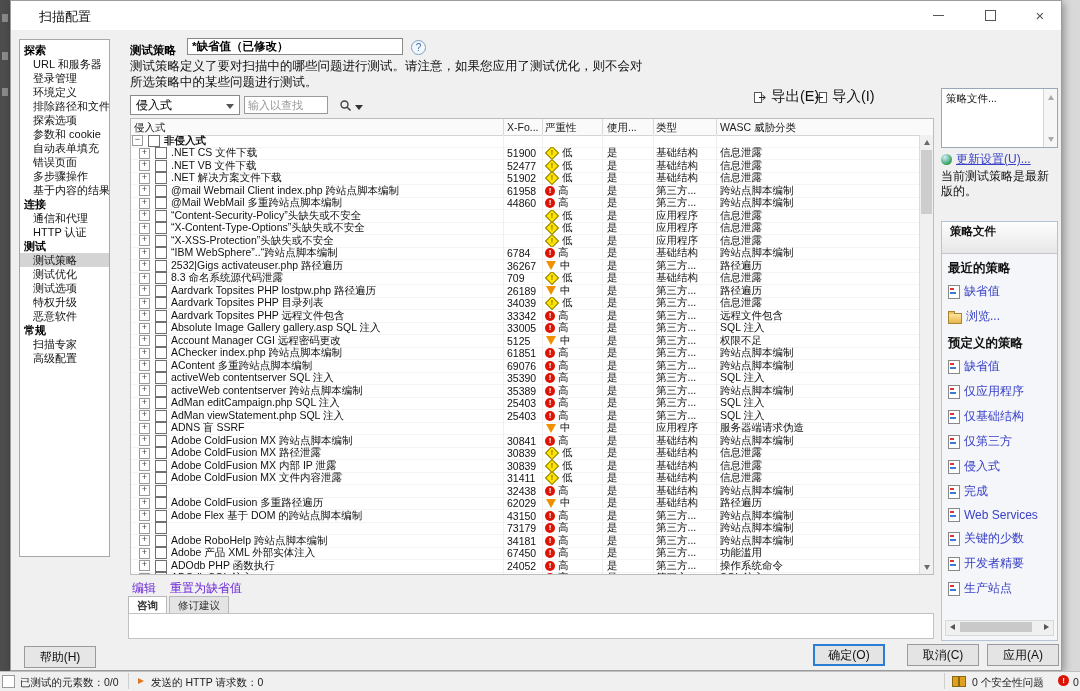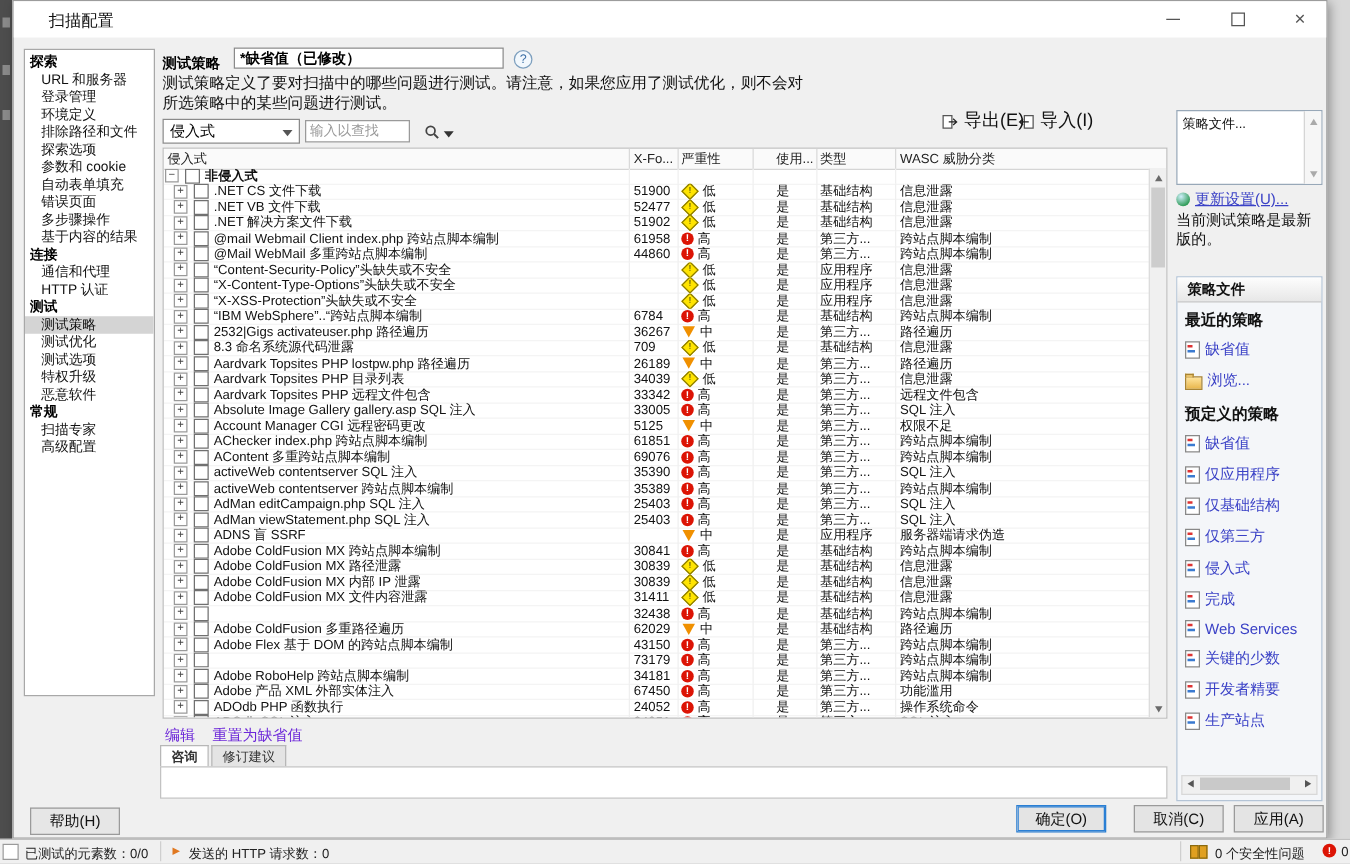--- a/index.html
+++ b/index.html
@@ -14,21 +14,21 @@
   .dialog{position:absolute;left:10px;top:0;width:1052px;height:671px;background:#f0f0f0;border:1px solid #9c9c9c;box-sizing:border-box;box-shadow:2px 2px 8px rgba(0,0,0,.35);}
   .titlebar{position:absolute;left:0;top:0;right:0;height:29px;background:#ffffff;}
   .title{position:absolute;left:28px;top:7px;font-size:13px;color:#111;}
   .winbtn{position:absolute;top:0;width:34px;height:29px;display:flex;align-items:center;justify-content:center;color:#444;}
   .wb-min{left:910px;}.wb-max{left:962px;}.wb-close{left:1012px;}
   .glyph-min{width:11px;height:1px;background:#555;}
   .glyph-max{width:9px;height:9px;border:1px solid #555;}
   .glyph-close{font-size:15px;color:#555;line-height:1;}
 
   
-  .nav{position:absolute;left:8px;top:38px;width:105px;height:518px;background:#fff;border:1px solid #a8a8a8;box-sizing:border-box;overflow:hidden;padding-top:3px;}
+  .nav{position:absolute;left:8px;top:38px;width:91px;height:518px;background:#fff;border:1px solid #a8a8a8;box-sizing:border-box;overflow:hidden;padding-top:3px;}
   .nav-sec{font-size:11px;font-weight:bold;color:#000;padding:1px 0 1px 4px;height:12px;line-height:12px;}
   .nav-item{font-size:11px;color:#111;padding:1px 0 1px 13px;height:12px;line-height:12px;white-space:nowrap;cursor:default;}
   .nav-item.selected{background:#d4d4d4;}
 
   
   .tasks{position:absolute;left:8px;top:560px;width:103px;height:77px;background:#f7f9fc;border:1px solid #b4c4d6;box-sizing:border-box;}
   .tasks-header{font-size:11.5px;font-weight:bold;color:#3c3030;padding:3px 6px 2px;border-bottom:1px solid #c6d2e0;}
   .task-item{display:flex;align-items:center;gap:3px;font-size:11px;color:#3a41c6;padding:2px 4px;white-space:nowrap;cursor:pointer;}
   .help-btn{position:absolute;left:13px;top:645px;width:72px;height:22px;background:#e6e6e6;border:1px solid #9a9a9a;font-size:12px;text-align:center;line-height:20px;color:#111;box-sizing:border-box;}
 
@@ -53,21 +53,21 @@
   .grid{position:absolute;left:119px;top:117px;width:804px;height:457px;background:#fff;border:1px solid #bdbdbd;box-sizing:border-box;overflow:hidden;}
   .grid-head{display:flex;height:16px;background:#fafafa;border-bottom:1px solid #d5d5d5;font-size:10.5px;color:#222;align-items:center;}
   .grid-head .cell{border-left:1px solid #d9d9d9;height:16px;line-height:16px;}
   .grid-head .c-name{border-left:none;padding-left:3px;}
   .grid-body{position:absolute;left:0;top:16px;right:13px;bottom:0;overflow:hidden;}
   .grid-row{display:flex;height:12.5px;box-sizing:border-box;border-bottom:1px solid #f4f4f4;align-items:center;font-size:10.5px;color:#111;}
   .cell{box-sizing:border-box;overflow:hidden;white-space:nowrap;display:flex;align-items:center;}
   .c-name{width:372px;}
   .c-xfo{width:39px;padding-left:3px;}
   .c-sev{width:60px;padding-left:2px;gap:3px;}
-  .c-used{width:51px;padding-left:18px;}
+  .c-used{width:51px;padding-left:4px;}
   .c-type{width:63px;padding-left:2px;}
   .c-wasc{flex:1;padding-left:3px;}
   .grid-row .c-xfo,.grid-row .c-sev,.grid-row .c-used,.grid-row .c-type,.grid-row .c-wasc{border-left:1px solid #efefef;height:12.5px;}
   .exp{width:9px;height:9px;border:1px solid #9a9a9a;background:#fff;color:#444;font-size:9px;line-height:7px;text-align:center;flex:none;margin-left:8px;}
   .root .exp{margin-left:1px;}
   .cb{width:10px;height:10px;border:1px solid #707070;background:#fff;flex:none;margin:0 4px 0 5px;}
   .root-label{font-weight:bold;}
   .sev{flex:none;}
   .sev-high{width:10px;height:10px;border-radius:50%;background:#dc1405;position:relative;}
   .sev-high::after{content:'!';position:absolute;left:0;top:0;width:10px;text-align:center;color:#fff;font-size:8px;font-weight:bold;line-height:10px;}
@@ -93,21 +93,21 @@
   .userbox-label{position:absolute;left:4px;top:3px;font-size:10.5px;color:#111;}
   .ub-scroll{position:absolute;right:0;top:0;bottom:0;width:13px;border-left:1px solid #d5d5d5;background:#f6f6f6;}
   .ub-scroll .vs-up{top:1px;}.ub-scroll .vs-down{bottom:1px;}
   .ub-scroll .tri-up{border-bottom-color:#aaa;}
   .ub-scroll .tri-down{border-top-color:#aaa;}
   .update-row{position:absolute;left:930px;top:150px;display:flex;align-items:center;gap:4px;}
   .orb-icon{width:11px;height:11px;border-radius:50%;background:radial-gradient(circle at 35% 30%,#cfeffb,#2c9a54 75%);flex:none;}
   .update-link{font-size:12px;color:#3a41c6;text-decoration:underline;cursor:pointer;}
   .update-status{position:absolute;left:930px;top:168px;width:114px;font-size:12px;line-height:15px;color:#111;}
   .filesbox{position:absolute;left:930px;top:220px;width:117px;height:420px;background:#f4f6f9;border:1px solid #b4c4d6;box-sizing:border-box;}
-  .files-header{font-size:11.5px;font-weight:bold;color:#111;background:linear-gradient(#fdfdfd,#e7e7e7);border-bottom:1px solid #c5c5c5;padding:2px 8px 2px 8px;}
+  .files-header{font-size:11.5px;font-weight:bold;color:#111;background:linear-gradient(#fdfdfd,#e7e7e7);border-bottom:1px solid #c5c5c5;padding:2px 8px 14px 8px;}
   .rp-subhead{font-size:12.5px;font-weight:bold;color:#111;padding:6px 6px 2px;}
   .rp-link{display:flex;align-items:center;gap:4px;font-size:12px;color:#3a41c6;padding:4px 6px;cursor:pointer;white-space:nowrap;}
   .policy-icon{width:10px;height:12px;background:#fff;border:1px solid #888;position:relative;flex:none;}
   .policy-icon::before{content:'';position:absolute;left:1px;top:2px;width:4px;height:2px;background:#d33;}
   .policy-icon::after{content:'';position:absolute;left:1px;top:6px;width:6px;height:2px;background:#3a7ad0;}
   .folder-icon{width:12px;height:9px;background:linear-gradient(#ffe49c,#e8b64c);border:1px solid #a98433;position:relative;flex:none;margin-top:3px;}
   .folder-icon::before{content:'';position:absolute;top:-3px;left:-1px;width:5px;height:2px;background:#e8c26a;border:1px solid #a98433;border-bottom:none;}
   .hscroll{position:absolute;left:3px;right:3px;bottom:4px;height:14px;background:#f0f0f0;border:1px solid #d8d8d8;}
   .hs-left,.hs-right{position:absolute;top:0;width:13px;height:12px;display:flex;align-items:center;justify-content:center;}
   .hs-left{left:0;}.hs-right{right:0;}

